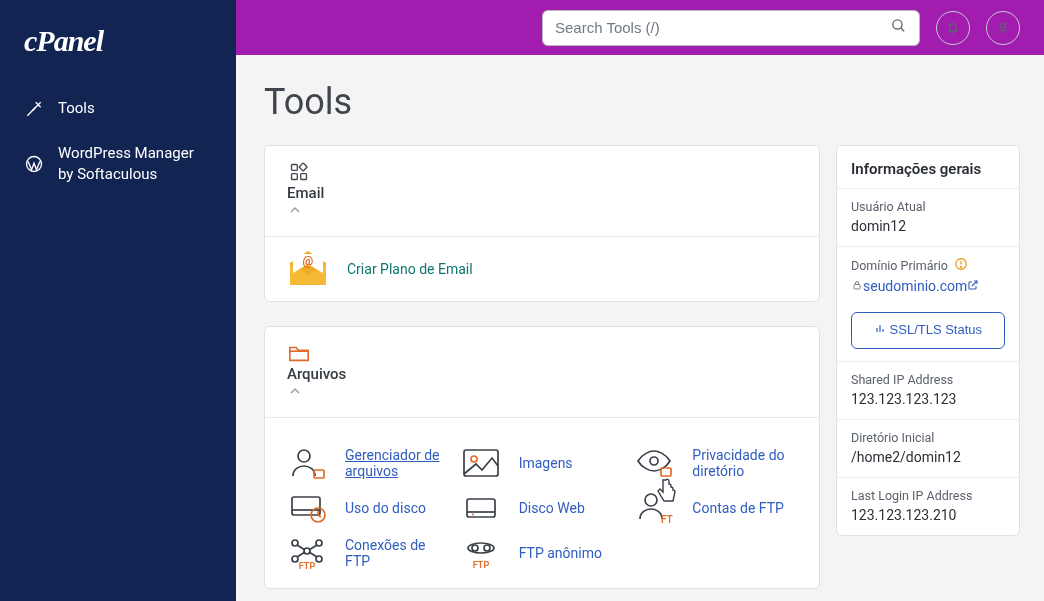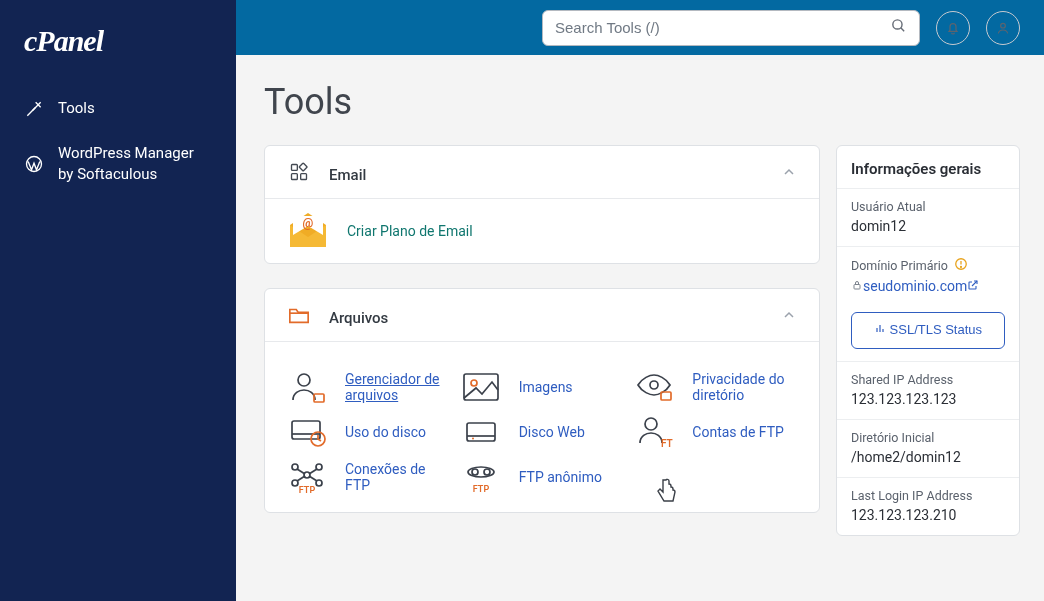--- a/index.html
+++ b/index.html
@@ -4,31 +4,31 @@
 <style>
 * { margin: 0; padding: 0; box-sizing: border-box; }
 body { font-family: -apple-system, BlinkMacSystemFont, "Segoe UI", Roboto, sans-serif; background: #fff; overflow: hidden; width: 1044px; height: 601px; position: relative; }
 .sidebar { position: absolute; left: 0; top: 0; width: 236px; height: 100%; background: #122452; color: #fff; padding: 24px 0 0 0; }
 .logo { padding: 0 24px 28px 24px; }
 .logo-text { font-family: Georgia, serif; font-size: 30px; font-weight: bold; font-style: italic; letter-spacing: -1px; color: #fff; }
 .sidebar-item { display: flex; align-items: center; gap: 14px; padding: 12px 24px; color: #fff; font-size: 15px; cursor: pointer; }
 .sidebar-item .icn { width: 20px; height: 20px; display: flex; align-items: center; justify-content: center; flex-shrink: 0; }
 .sidebar-item span.lbl { line-height: 1.4; }
 .wp-lbl { display: block; }
-.topbar { position: absolute; left: 236px; top: 0; right: 0; height: 55px; display: flex; align-items: center; justify-content: flex-end; padding: 0 24px; gap: 16px; background: #0369a1; }
+.topbar { position: absolute; left: 236px; top: 0; right: 0; height: 55px; display: flex; align-items: center; justify-content: flex-end; padding: 0 24px; gap: 16px; background: #a21caf; }
 .search-box { flex: 0 0 378px; height: 36px; border: 1px solid #b4b9c0; border-radius: 6px; display: flex; align-items: center; padding: 0 12px; background: #fff; }
 .search-box input { flex: 1; border: none; outline: none; font-size: 15px; color: #333; background: transparent; }
 .search-box input::placeholder { color: #707984; }
 .tb-btn { width: 34px; height: 34px; border-radius: 50%; border: 1.5px solid #c6cad0; display: flex; align-items: center; justify-content: center; cursor: pointer; color: #646b77; }
 .main { position: absolute; left: 236px; top: 55px; right: 0; bottom: 0; background: #f4f4f4; padding: 26px 24px 0 28px; overflow: hidden; }
 .page-title { font-size: 36px; font-weight: 400; color: #40454d; margin-bottom: 22px; }
 .columns { display: flex; gap: 16px; }
 .left-col { flex: 1; display: flex; flex-direction: column; gap: 24px; }
 .panel { background: #fff; border: 1px solid #dee1e5; border-radius: 6px; }
-.panel-head { display: flex; align-items: flex-end; padding: 14px 22px; gap: 18px; cursor: pointer; }
+.panel-head { display: flex; align-items: flex-start; padding: 14px 22px; cursor: pointer; flex-direction: column; }
 .panel-head .hicon { width: 24px; height: 24px; display: flex; align-items: center; justify-content: center; }
 .panel-head .htitle { flex: 1; font-size: 15px; color: #333a42; font-weight: 500; }
 .panel-head .chev { color: #9ba2ac; }
 .panel-body { border-top: 1px solid #e7e9ec; padding: 10px 22px 18px 22px; }
 .panel-body.email-body { display: flex; align-items: center; gap: 18px; padding: 14px 22px; }
 .panel-body.email-body .email-icon { width: 42px; height: 36px; }
 .panel-body.email-body a { color: #0f766e; font-size: 14px; text-decoration: none; }
 .grid { display: grid; grid-template-columns: 1fr 1fr 1fr; row-gap: 28px; column-gap: 24px; padding-top: 18px; gap: 11px; }
 .grid-item { display: flex; align-items: center; gap: 18px; cursor: pointer; }
 .grid-item .gicon { width: 40px; height: 34px; display: flex; align-items: center; justify-content: center; flex-shrink: 0; }

